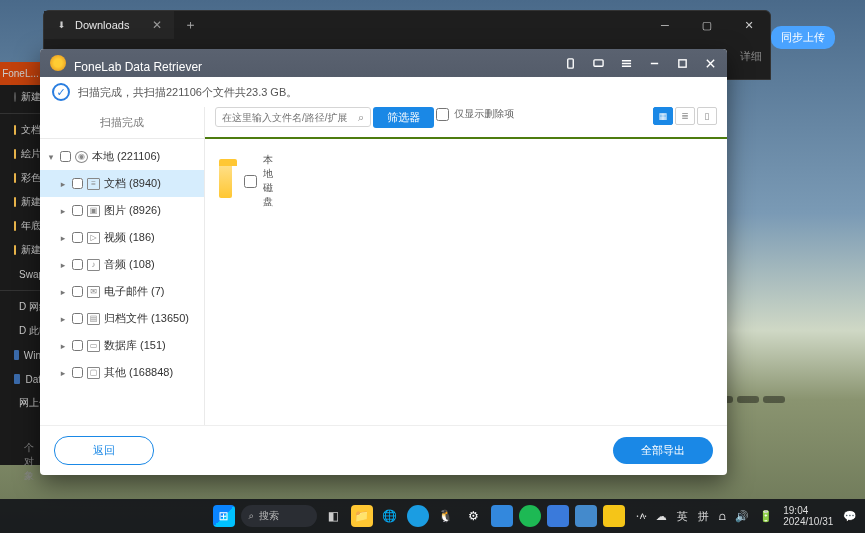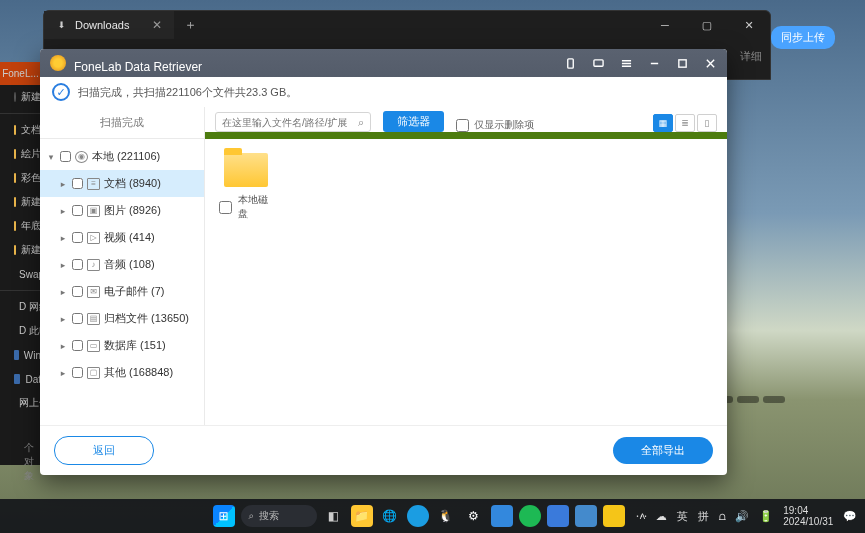--- a/index.html
+++ b/index.html
@@ -57,32 +57,32 @@
 .tree { flex: 1; overflow-y: auto; padding-top: 4px; }
 .tree-row { display: flex; align-items: center; height: 27px; font-size: 11px; color: #333; padding-left: 6px; gap: 4px; white-space: nowrap; }
 .tree-row.indent { padding-left: 18px; }
 .tree-row.active { background: #d6edfd; }
 .tree-row .caret { width: 10px; text-align: center; color: #777; font-size: 9px; }
 .tree-row input[type=checkbox] { width: 11px; height: 11px; }
 .tree-icn { width: 13px; height: 12px; display: flex; align-items: center; justify-content: center; border: 1px solid #888; font-size: 8px; color: #888; border-radius: 1px; }
 .tree-icn.disc{border-radius:50%;}
 
 .right-col { flex: 1; display: flex; flex-direction: column; }
-.toolbar { height: 32px; border-bottom: 7px solid #4d7c0f; display: flex; align-items: flex-end; padding: 0 10px; gap: 12px; }
+.toolbar { height: 32px; border-bottom: 2px solid #4d7c0f; display: flex; align-items: flex-start; padding: 0 10px; gap: 2px; }
 .search-box { flex: 0 0 150px; border: 1px solid #d5d5d5; border-radius: 3px; height: 20px; display: flex; align-items: center; padding: 0 6px; gap: 4px; }
 .search-box input { border: none; outline: none; font-size: 10px; flex: 1; color: #888; }
 .search-box .mag { color: #888; font-size: 11px; }
 .filter-btn { background: #1a88e6; color: #fff; font-size: 11px; padding: 3px 14px; border-radius: 3px; border: none; }
 .show-deleted { display: flex; align-items: center; gap: 5px; font-size: 10px; color: #666; }
 .view-switch { margin-left: auto; display: flex; gap: 2px; }
 .view-btn { width: 20px; height: 18px; border: 1px solid #d0d0d0; display: flex; align-items: center; justify-content: center; font-size: 9px; color: #888; border-radius: 2px; }
 .view-btn.active { background: #1a88e6; border-color: #1a88e6; color: #fff; }
 
 .content-area { flex: 1; padding: 14px; }
-.item-card { width: 54px; display: flex; flex-direction: column; align-items: center; gap: 6px; }
+.item-card { width: 54px; display: flex; flex-direction: row; align-items: center; gap: 12px; }
 .folder-big { width: 44px; height: 34px; background: linear-gradient(to bottom, #ffe08a 0%, #ffc733 100%); border-radius: 2px; position: relative; }
 .folder-big::before { content:""; position:absolute; top:-5px; left:0; width:18px; height:7px; background:#ffc733; border-radius:2px 2px 0 0; }
 .item-row { display: flex; align-items: center; gap: 6px; font-size: 10px; color: #555; }
 
 .bottom-bar { height: 50px; border-top: 1px solid #eee; display: flex; align-items: center; justify-content: space-between; padding: 0 14px; }
 .btn-outline { border: 1px solid #1a88e6; color: #1a88e6; background: #fff; font-size: 11px; padding: 6px 38px; border-radius: 14px; }
 .btn-primary { background: #1a88e6; color: #fff; font-size: 11px; padding: 6px 28px; border-radius: 14px; border: none; }
 
 
 .taskbar { position: absolute; left: 0; right: 0; bottom: 0; height: 34px; background: rgba(20,22,26,0.92); display: flex; align-items: center; }
@@ -268,21 +268,21 @@
         <div class="tree-row indent">
           <span class="caret">▸</span>
           <input type="checkbox" style="">
           <span class="tree-icn">▣</span>
           <span>图片 (8926)</span>
         </div>
         <div class="tree-row indent">
           <span class="caret">▸</span>
           <input type="checkbox" style="">
           <span class="tree-icn">▷</span>
-          <span>视频 (414)</span>
+          <span>视频 (186)</span>
         </div>
         <div class="tree-row indent">
           <span class="caret">▸</span>
           <input type="checkbox" style="">
           <span class="tree-icn">♪</span>
           <span>音频 (108)</span>
         </div>
         <div class="tree-row indent">
           <span class="caret">▸</span>
           <input type="checkbox" style="">

